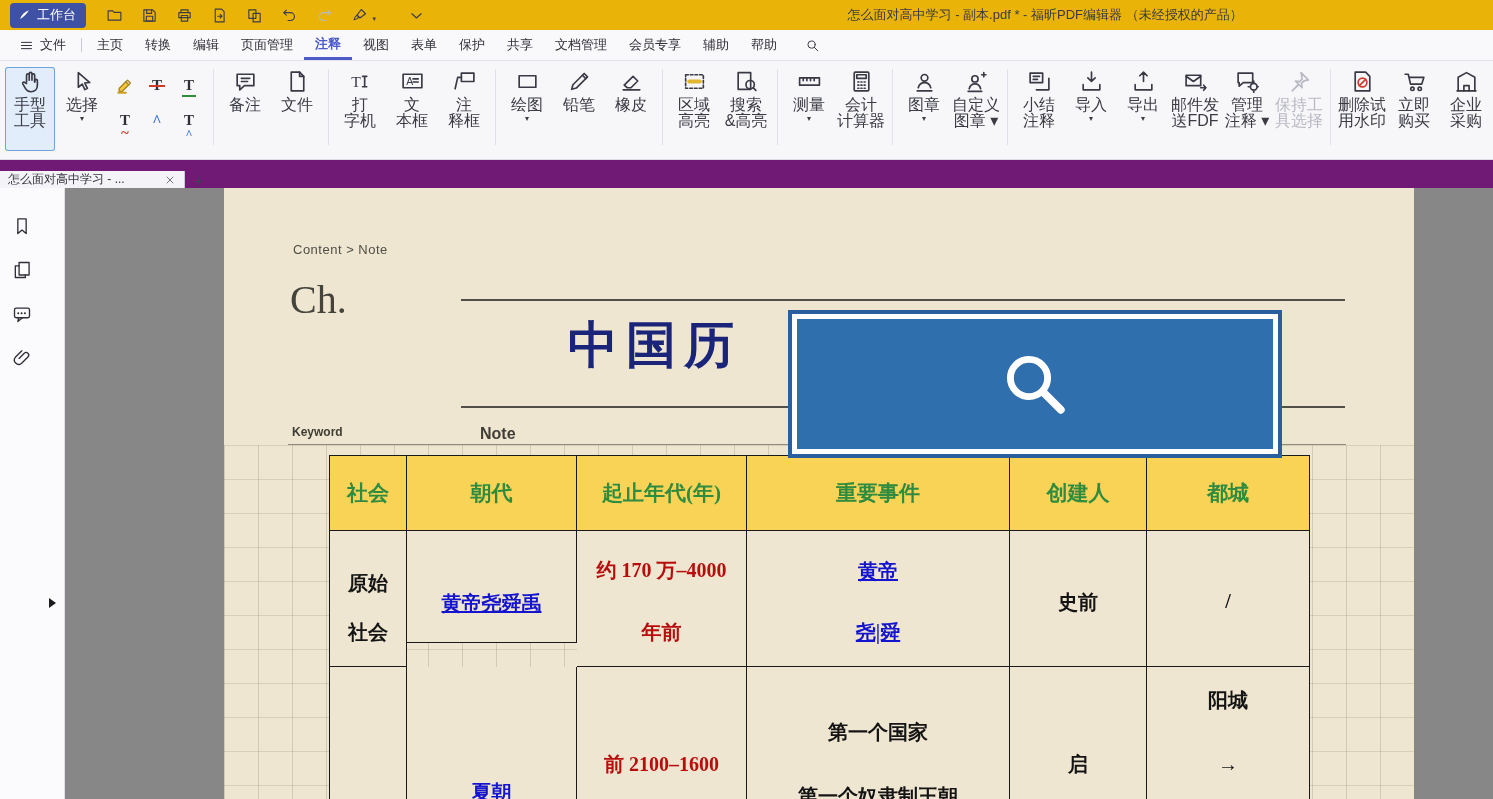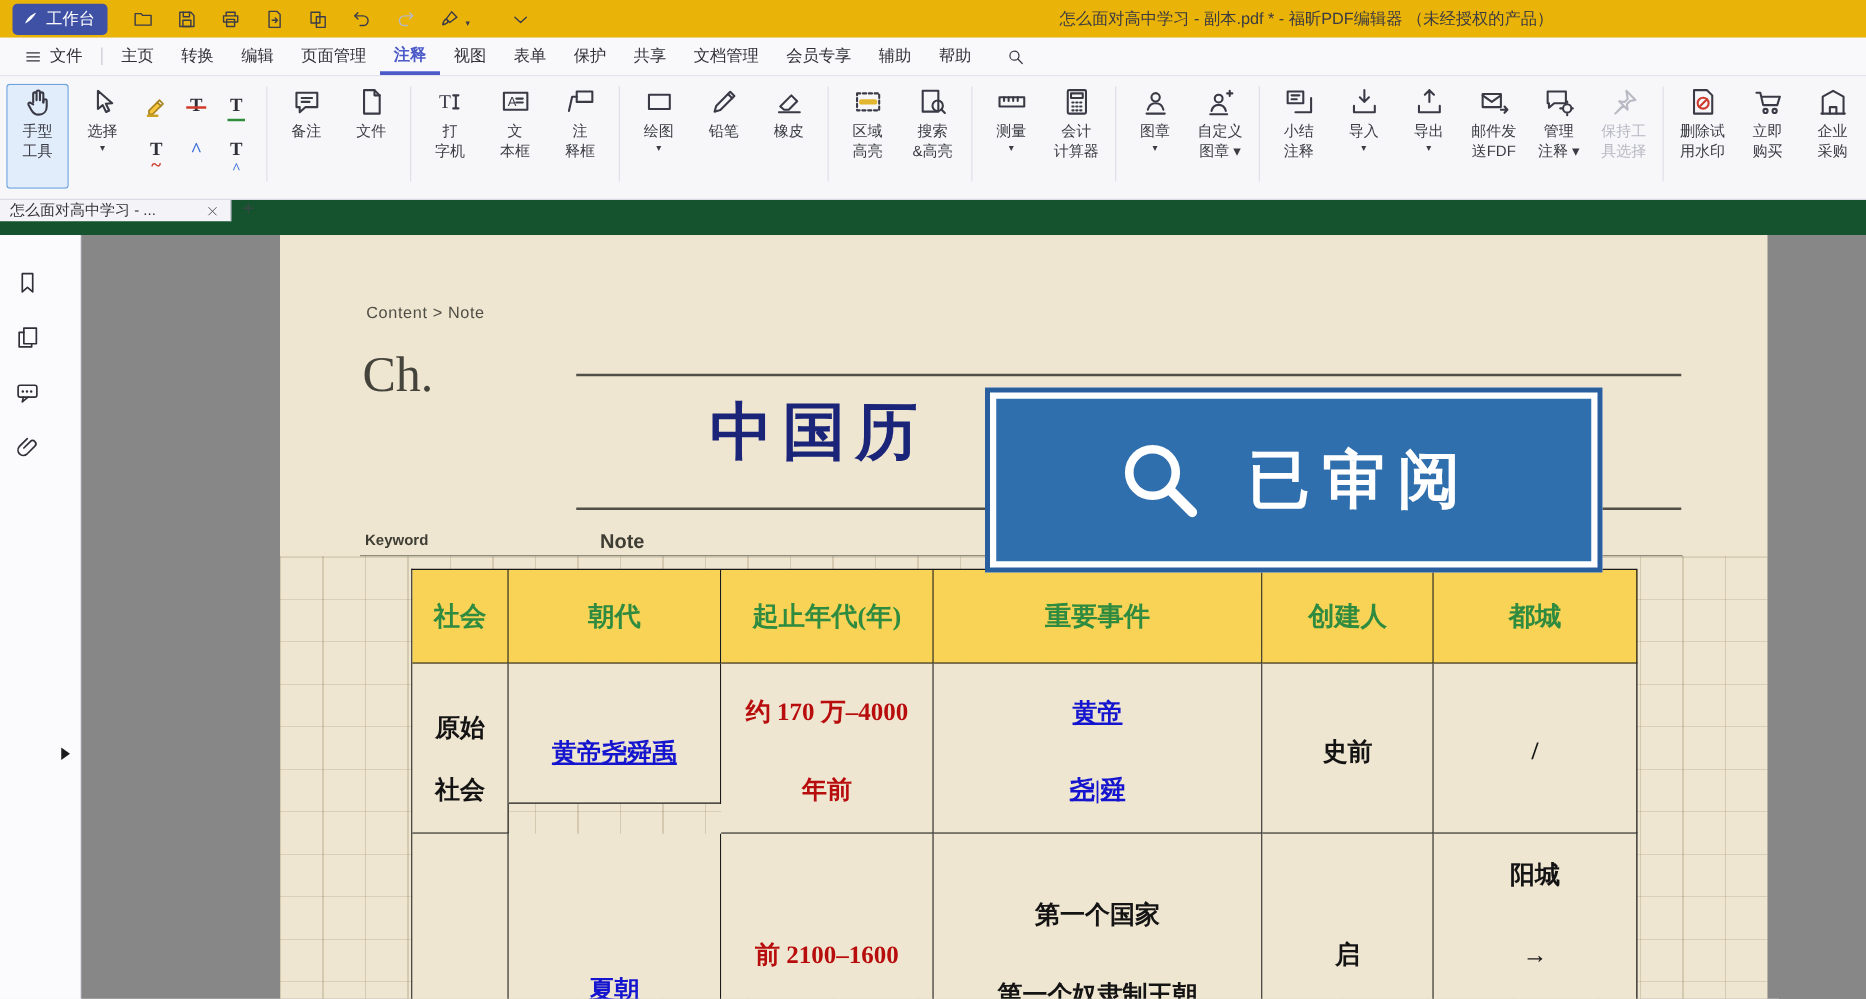--- a/index.html
+++ b/index.html
@@ -30,37 +30,37 @@
   .menu-divider{width:1px;height:14px;background:#c9c9d4;align-self:center;margin:0 4px;}
   .menu-search{width:28px;display:flex;align-items:center;justify-content:center;color:#3d3d48;margin-left:10px;}
   .menu-search .icon{width:15px;height:15px;}
 
   
   .ribbon{height:92px;background:#f7f7fa;border-bottom:1px solid #dcdce4;display:flex;align-items:flex-start;
           padding:6px 4px 0 4px;overflow:hidden;}
   .rbtn{min-width:44px;height:80px;padding:2px 3px;display:flex;flex-direction:column;align-items:center;
         border-radius:3px;margin:0 1px;cursor:default;}
   .rbtn .ricon{width:25px;height:25px;color:#3a3a46;margin-bottom:3px;flex:none;}
-  .rlabel{font-size:12px;line-height:16px;color:#3b3b44;white-space:nowrap;}
+  .rlabel{font-size:16px;line-height:16px;color:#3b3b44;white-space:nowrap;}
   .rcaret{font-size:8px;line-height:11px;color:#3b3b44;}
   .rbtn.selected{background:#e2edfb;box-shadow:inset 0 0 0 1px #6fa3dd;}
   .rbtn.disabled .ricon,.rbtn.disabled .rlabel,.rbtn.disabled .rcaret{color:#b9b9c4;}
   .rsep{width:1px;height:76px;background:#e1e1e9;margin:2px 5px 0 5px;flex:none;}
   .markup-grid{display:grid;grid-template-columns:repeat(3,30px);grid-auto-rows:33px;gap:2px;margin:2px 4px 0 2px;}
   .mini-btn{display:flex;align-items:center;justify-content:center;border-radius:3px;}
   .mini-btn .mini-icon{width:20px;height:20px;color:#3a3a46;display:flex;align-items:center;justify-content:center;}
   .tmark{font-family:"Liberation Serif","DejaVu Serif",serif;font-weight:bold;font-size:15px;color:#2f2f38;position:relative;line-height:1;}
   .tmark.strike::after{content:"";position:absolute;left:-3px;right:-3px;top:45%;border-top:2px solid #d03a2b;}
   .tmark.under::after{content:"";position:absolute;left:-2px;right:-2px;bottom:-4px;border-top:2px solid #2f8d3c;}
   .tmark.wave::after{content:"~";position:absolute;left:0;right:0;bottom:-13px;text-align:center;color:#d03a2b;font-size:15px;}
   .tmark.repl::after{content:"^";position:absolute;left:0;right:0;bottom:-12px;text-align:center;color:#3a6fd8;font-size:12px;}
   .tmark.ins{color:#3a6fd8;font-size:16px;}
 
   
-  .tabbar{height:28px;background:#14532d;display:flex;align-items:flex-start;}
+  .tabbar{height:28px;background:#701a75;display:flex;align-items:flex-end;}
   .tab{width:168px;background:#f4f4f8;border-right:1px solid #c9c9d6;display:flex;align-items:center;
        padding:0 8px;gap:6px;font-size:12px;color:#33333b;}
   .tab-label{flex:1;white-space:nowrap;overflow:hidden;}
   .tab-close{width:12px;height:12px;color:#55555e;}
   .newtab{width:26px;display:flex;align-items:center;justify-content:center;color:#44444e;}
   .newtab .icon,.newtab{height:auto;}
   .newtab .icon{width:13px;height:13px;}
 
   
   .main{display:flex;height:619px;}
@@ -661,18 +661,17 @@
           </div>
         </div>
       <div class="stamp">
         <div class="stamp-inner">
           <span class="stamp-mag icon">
               <svg viewBox="0 0 24 24" fill="none" stroke="currentColor" stroke-width="1.6" stroke-linecap="round" stroke-linejoin="round">
                 <circle cx="10" cy="10" r="6.2" stroke-width="2.3"></circle>
                 <path d="M14.6 14.6l6 6" stroke-width="2.6"></path>
               </svg>
             </span>
-          <span class="stamp-text">已审阅</span>
         </div>
       </div>
     </div>
   </div>
 </div>
 
 </body></html>

